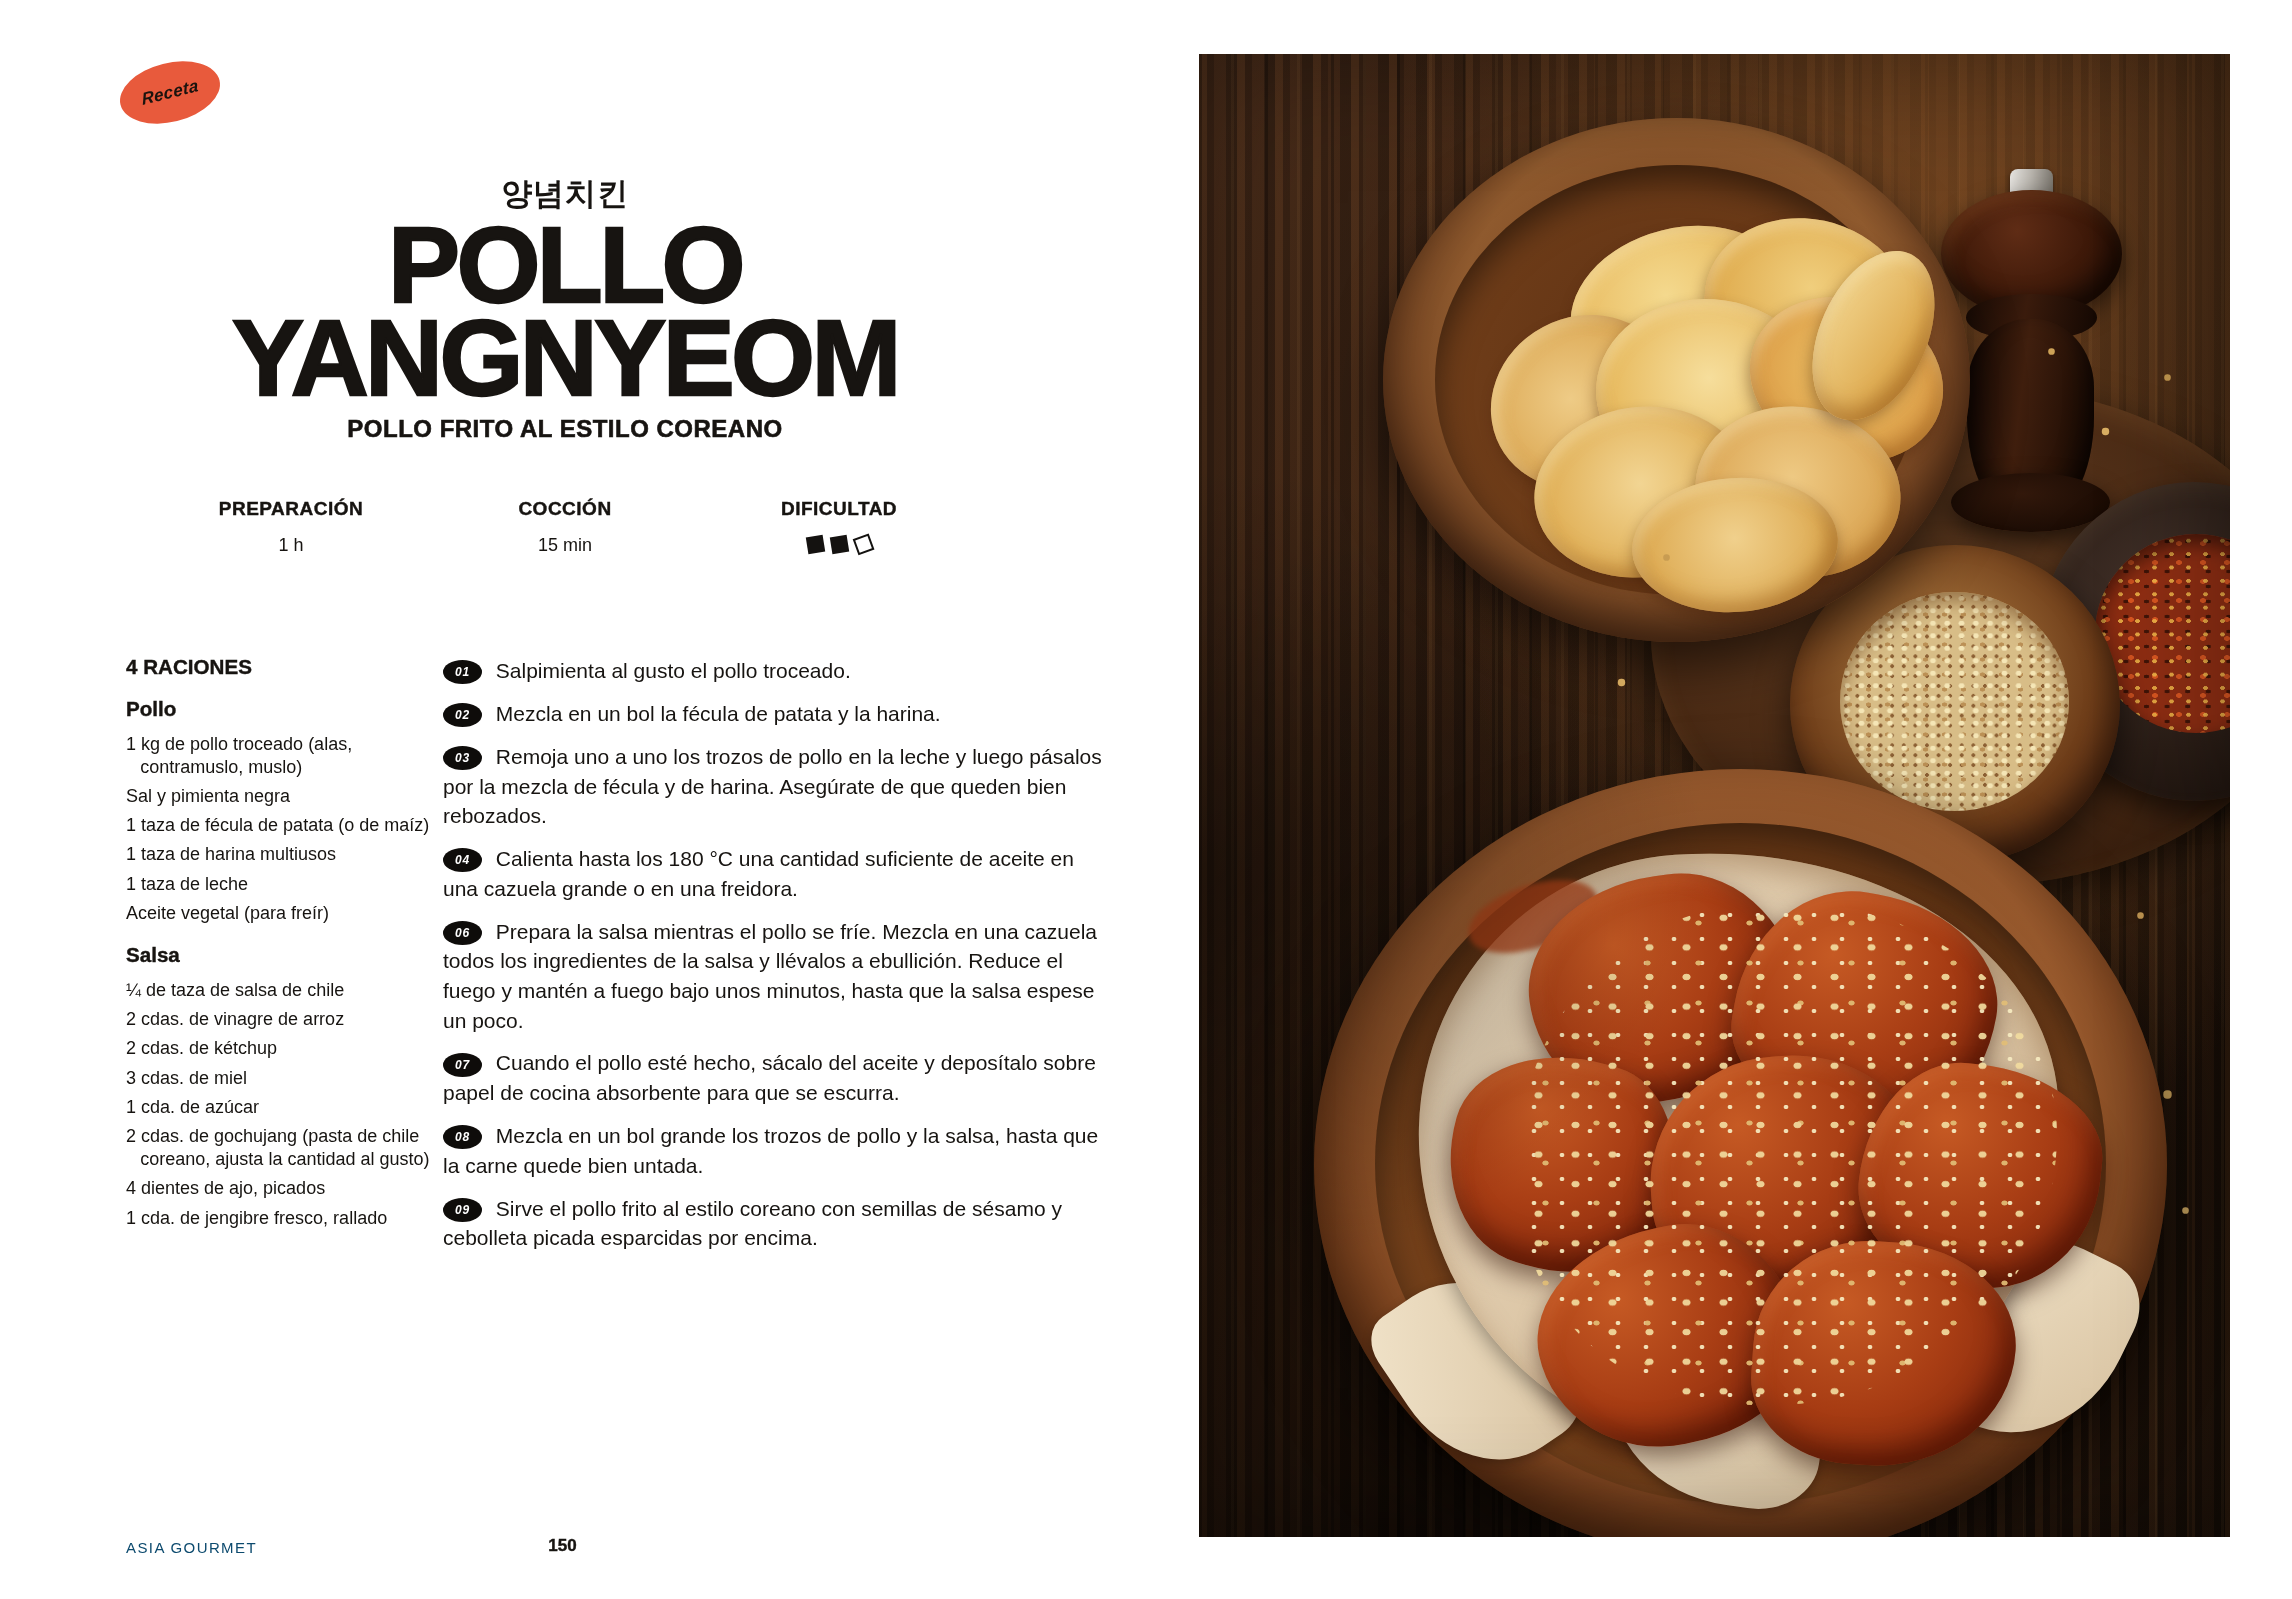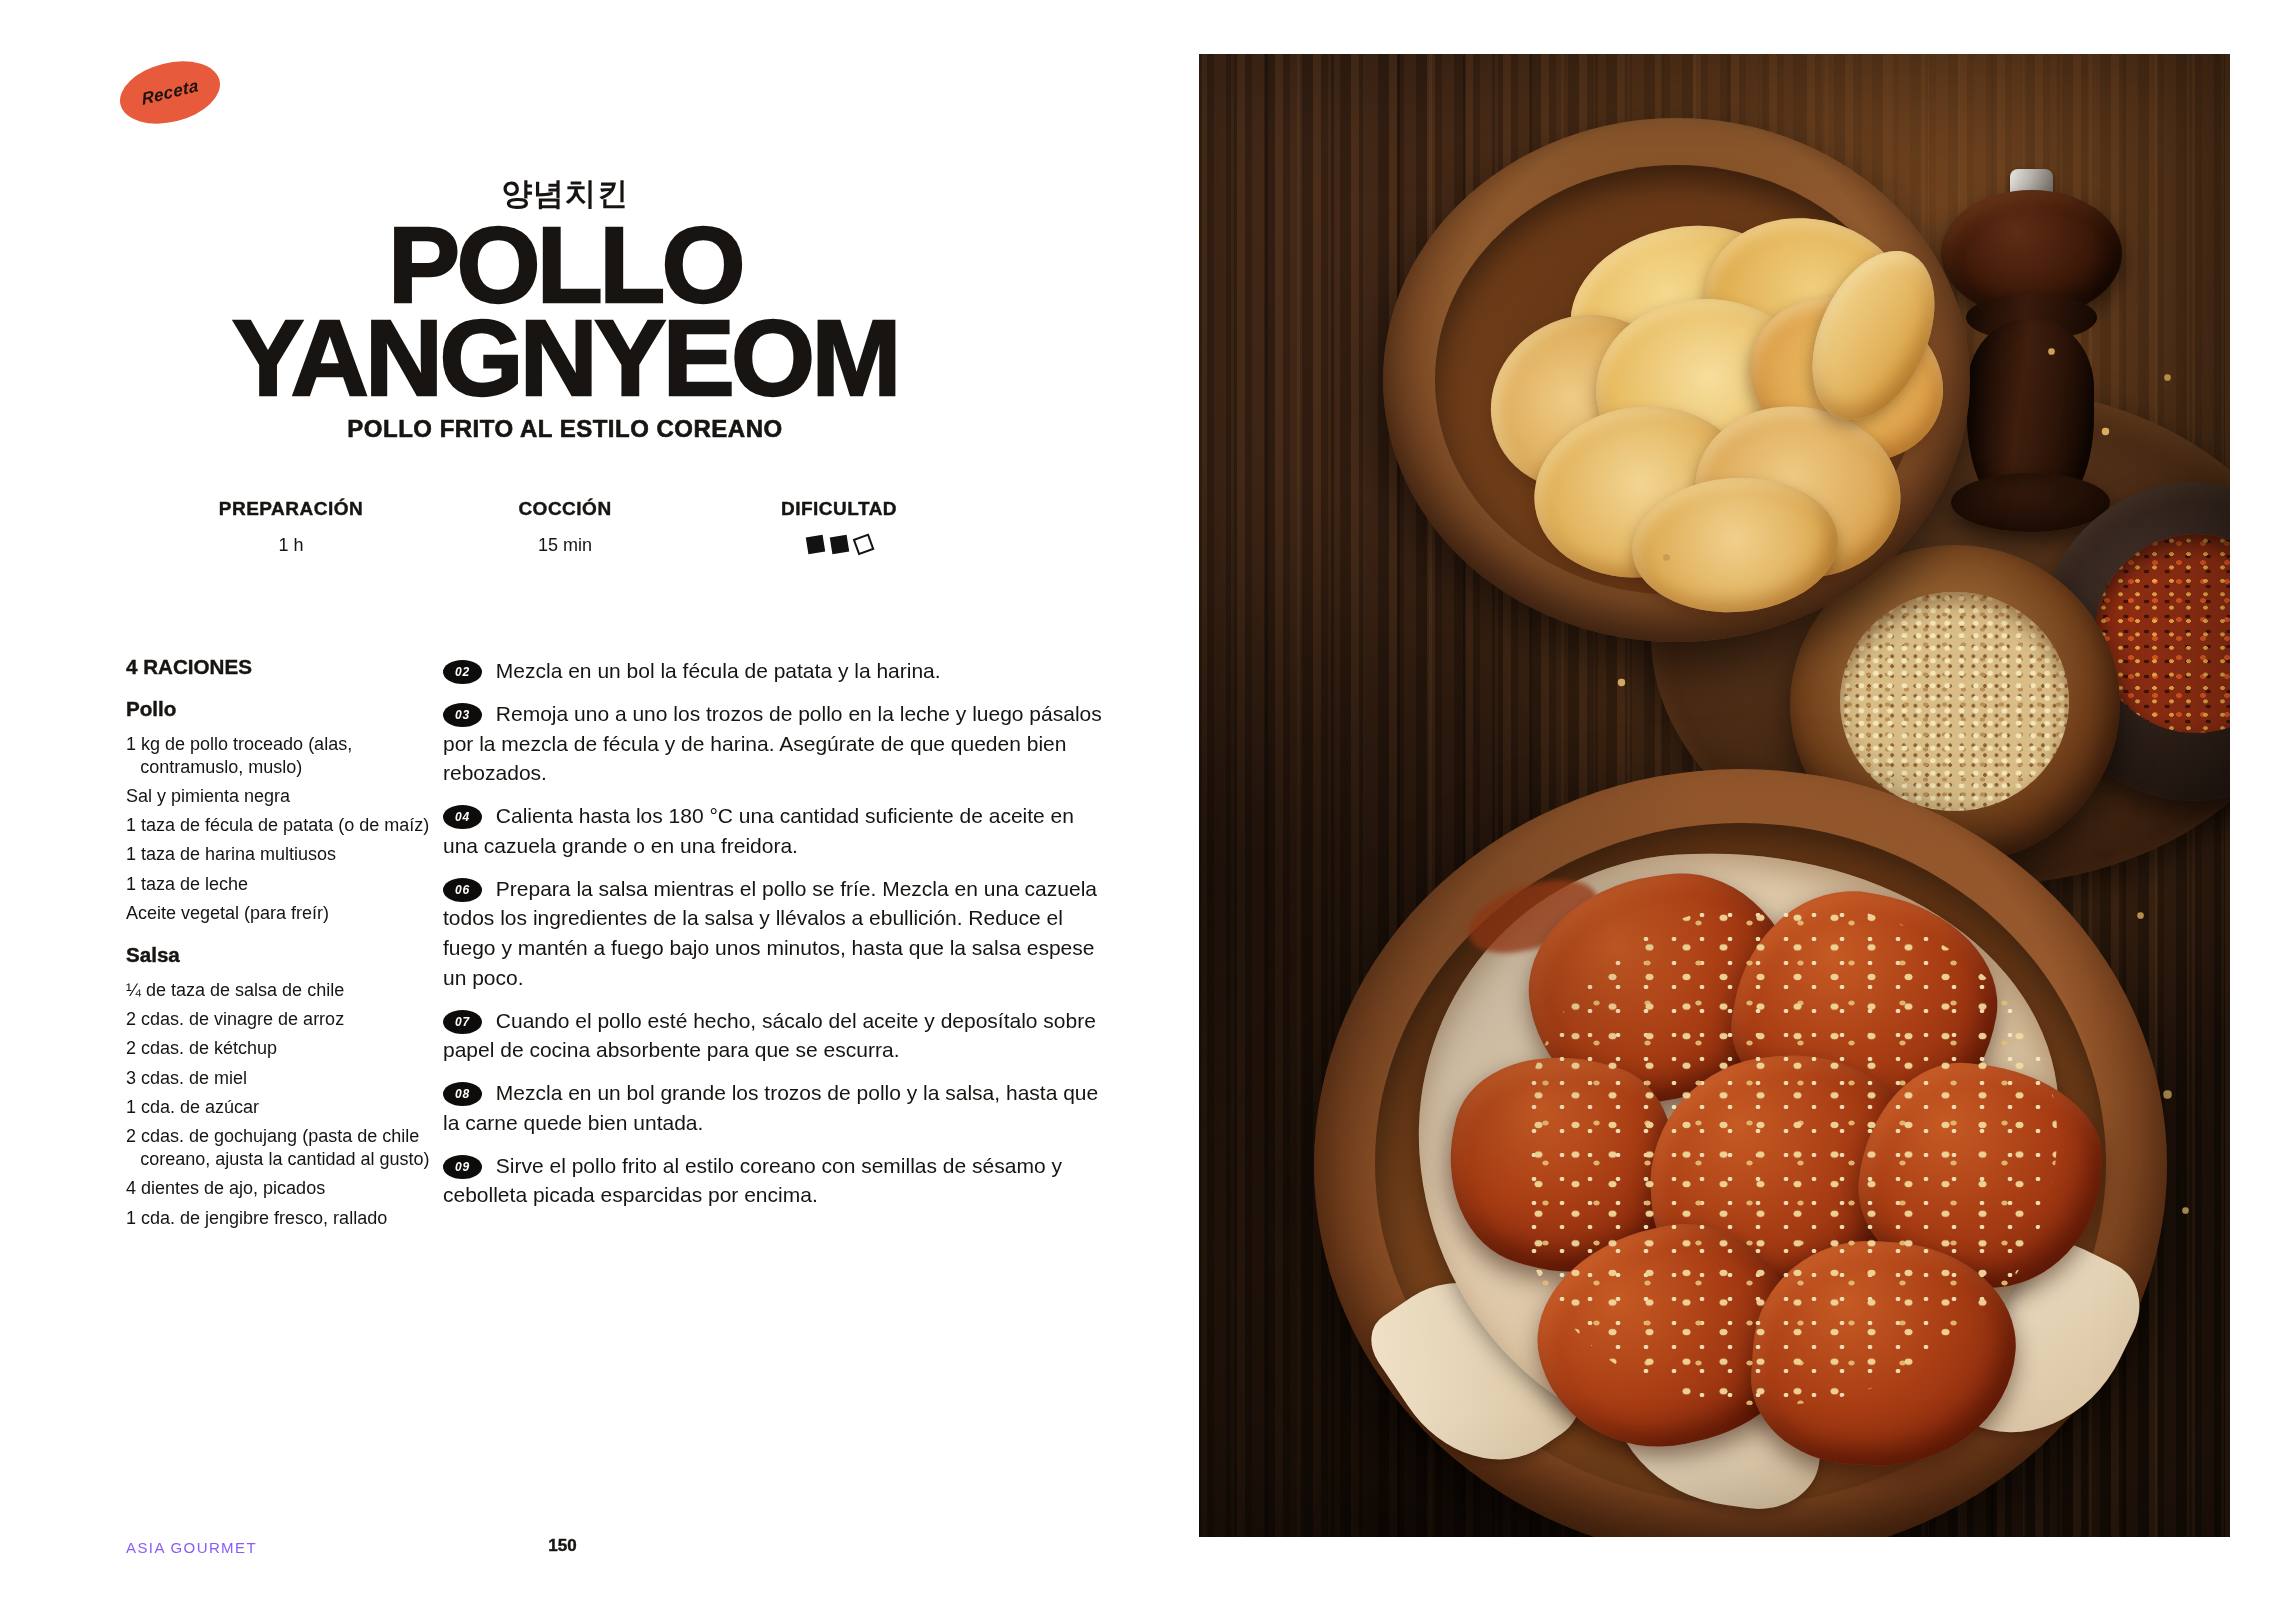--- a/index.html
+++ b/index.html
@@ -44,21 +44,21 @@
   .ing-title{font-size:20.6px;font-weight:bold;margin:18px 0 11.6px 0;-webkit-text-stroke:0.4px #171411;}
   .ing-item{font-size:18px;line-height:23px;margin-bottom:6.3px;padding-left:14.3px;text-indent:-14.3px;}
   .steps{position:absolute;left:443px;top:656px;width:670px;}
   .step{font-size:21px;line-height:29.6px;margin:0 0 13.4px 0;}
   .step-num{
     display:inline-block;width:39px;height:24px;background:#0e0c0a;color:#fff;
     border-radius:50%;text-align:center;line-height:24px;
     font-size:12px;font-weight:bold;font-style:italic;letter-spacing:0.9px;
     margin-right:8px;vertical-align:1.8px;
   }
-  .footer-book{position:absolute;left:126px;top:1539px;font-size:15px;letter-spacing:1.4px;color:#8b5cf6;}
+  .footer-book{position:absolute;left:126px;top:1539px;font-size:15px;letter-spacing:1.4px;color:#0c4a6e;}
   .footer-page{position:absolute;left:534px;top:1536px;width:57px;text-align:center;font-size:17px;font-weight:bold;-webkit-text-stroke:0.4px #171411;}
 
   
   .photo{
     position:absolute;left:1199px;top:54px;width:1031px;height:1483px;overflow:hidden;
     background-image:
       radial-gradient(ellipse at 72% 10%, rgba(163,99,45,.55) 0%, rgba(0,0,0,0) 52%),
       radial-gradient(ellipse at 20% 100%, rgba(0,0,0,.6) 0%, rgba(0,0,0,0) 48%),
       repeating-linear-gradient(90deg, rgba(0,0,0,.28) 0 2.7px, transparent 2.7px 32px, rgba(255,190,110,.06) 32px 35px, transparent 35px 66px),
       repeating-linear-gradient(90deg, rgba(136,82,40,.18) 0 8px, rgba(26,13,6,.24) 8px 15px, rgba(92,52,26,.15) 15px 27px, rgba(16,9,4,.26) 27px 38px),
@@ -247,20 +247,21 @@
       <div class="ing-item">2 cdas. de kétchup</div>
       <div class="ing-item">3 cdas. de miel</div>
       <div class="ing-item">1 cda. de azúcar</div>
       <div class="ing-item">2 cdas. de gochujang (pasta de chile coreano, ajusta la cantidad al gusto)</div>
       <div class="ing-item">4 dientes de ajo, picados</div>
       <div class="ing-item">1 cda. de jengibre fresco, rallado</div>
     </div>
 </div>
 
 <div class="steps">
+    <p class="step"><span class="step-num">01</span> Salpimienta al gusto el pollo troceado.</p>
     <p class="step"><span class="step-num">02</span> Mezcla en un bol la fécula de patata y la harina.</p>
     <p class="step"><span class="step-num">03</span> Remoja uno a uno los trozos de pollo en la leche y luego pásalos por la mezcla de fécula y de harina. Asegúrate de que queden bien rebozados.</p>
     <p class="step"><span class="step-num">04</span> Calienta hasta los 180 °C una cantidad suficiente de aceite en una cazuela grande o en una freidora.</p>
     <p class="step"><span class="step-num">06</span> Prepara la salsa mientras el pollo se fríe. Mezcla en una cazuela todos los ingredientes de la salsa y llévalos a ebullición. Reduce el fuego y mantén a fuego bajo unos minutos, hasta que la salsa espese un poco.</p>
     <p class="step"><span class="step-num">07</span> Cuando el pollo esté hecho, sácalo del aceite y deposítalo sobre papel de cocina absorbente para que se escurra.</p>
     <p class="step"><span class="step-num">08</span> Mezcla en un bol grande los trozos de pollo y la salsa, hasta que la carne quede bien untada.</p>
     <p class="step"><span class="step-num">09</span> Sirve el pollo frito al estilo coreano con semillas de sésamo y cebolleta picada esparcidas por encima.</p>
   </div>
 
 <div class="footer-book">ASIA GOURMET</div>

